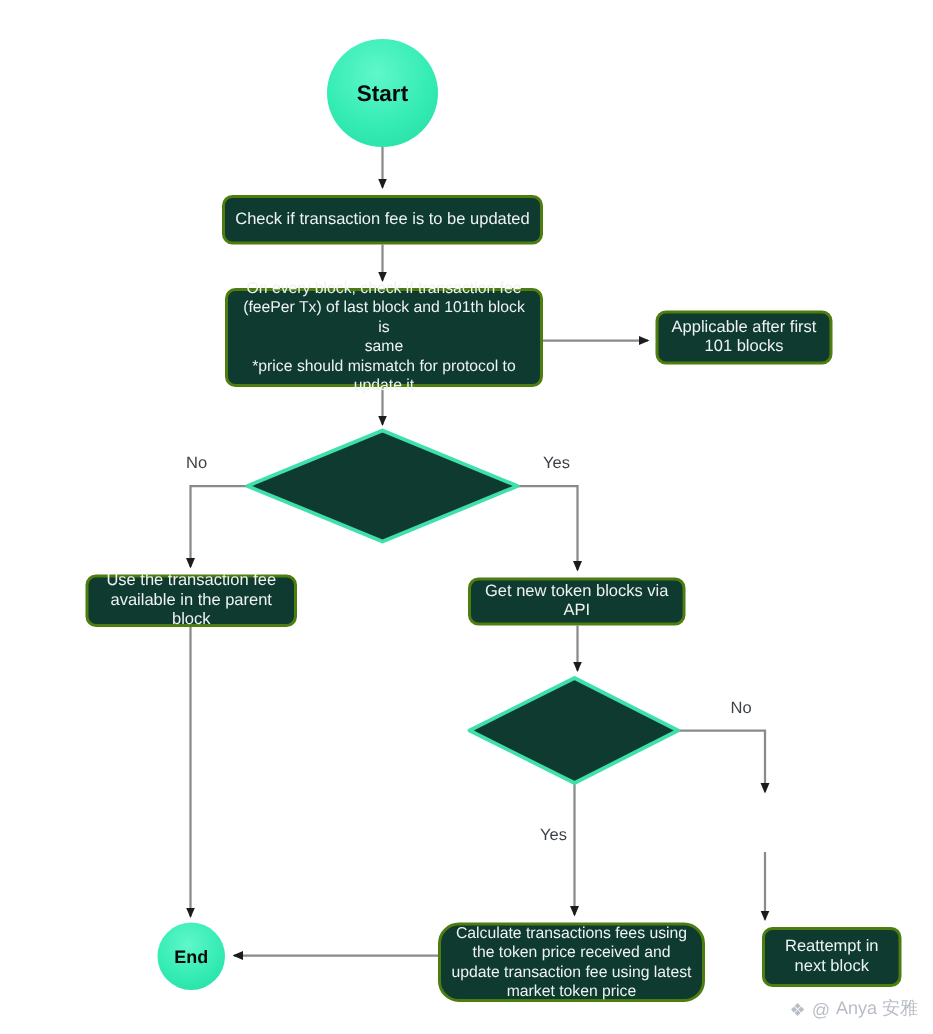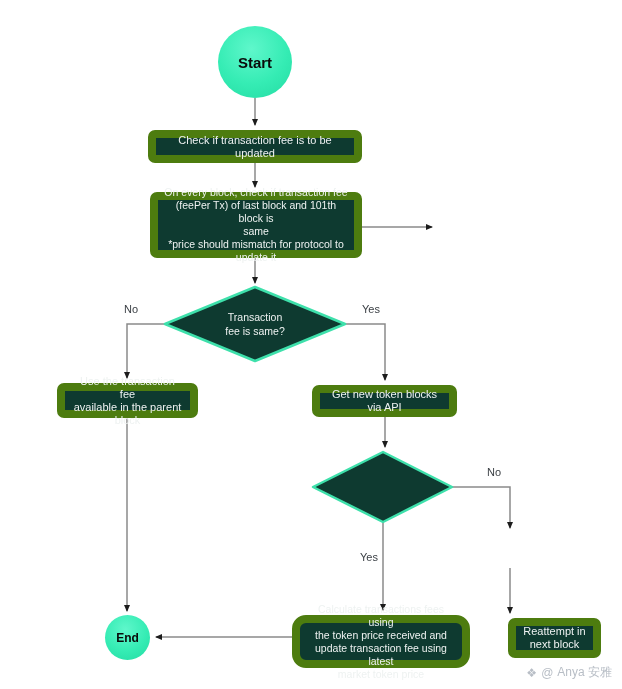--- a/index.html
+++ b/index.html
@@ -8,21 +8,21 @@
     width: 622px; height: 689px;
     background: #ffffff;
     font-family: "Liberation Sans", sans-serif;
     overflow: hidden;
   }
   #wires { position: absolute; left: 0; top: 0; z-index: 1; }
   .node {
     position: absolute;
     z-index: 2;
     background: #0e3a30;
-    border: 8px solid #4d7c0f;
+    border: 2px solid #4d7c0f;
     border-radius: 7px;
     color: #eef2f1;
     display: flex; align-items: center; justify-content: center;
     text-align: center;
     font-size: 11px;
     line-height: 13px;
     white-space: pre-line;
     box-sizing: border-box;
     padding: 2px 6px;
   }
@@ -102,37 +102,37 @@
   </div>
 
   <div class="node" style="left:148px; top:130px; width:214px; height:33px;">Check if transaction fee is to be updated</div>
 
   <div class="node small" style="left:150px; top:192px; width:212px; height:66px;">On every block, check if transaction fee
 (feePer Tx) of last block and 101th block is
 same
 *price should mismatch for protocol to
 update it</div>
 
+  <div class="node" style="left:437px; top:207px; width:118px; height:36px;">Applicable after first
+101 blocks</div>
 
   <div class="node" style="left:57px; top:383px; width:141px; height:35px;">Use the transaction fee
 available in the parent block</div>
 
   <div class="node" style="left:312px; top:385px; width:145px; height:32px;">Get new token blocks via API</div>
 
 
   <div class="node small" style="left:292px; top:615px; width:178px; height:53px;border-radius:14px;">Calculate transactions fees using
 the token price received and
 update transaction fee using latest
 market token price</div>
 
   <div class="node" style="left:480px; top:618px; width:93px; height:40px;margin-left:28px;">Reattempt in
 next block</div>
 
-  <div class="diamond-label" style="left:185px; top:300px; width:140px; height:48px;">Transaction
-fee is same?</div>
 
 
   <div class="edge-label" style="left:124px; top:303px;">No</div>
   <div class="edge-label" style="left:362px; top:303px;">Yes</div>
   <div class="edge-label" style="left:487px; top:466px;">No</div>
   <div class="edge-label" style="left:360px; top:551px;">Yes</div>
 
   <div class="watermark">
     <span>❖</span>
     <span>@</span>

